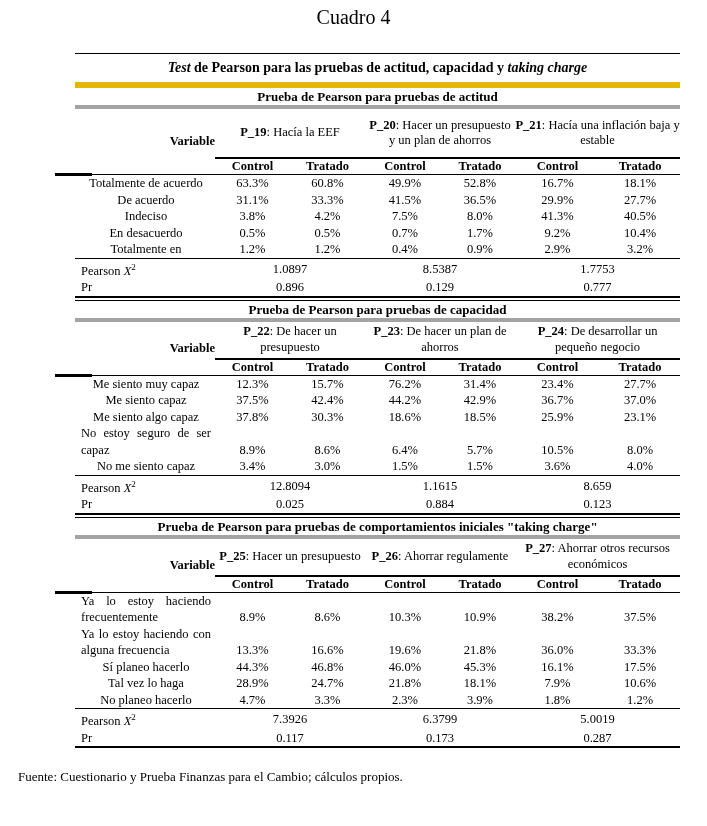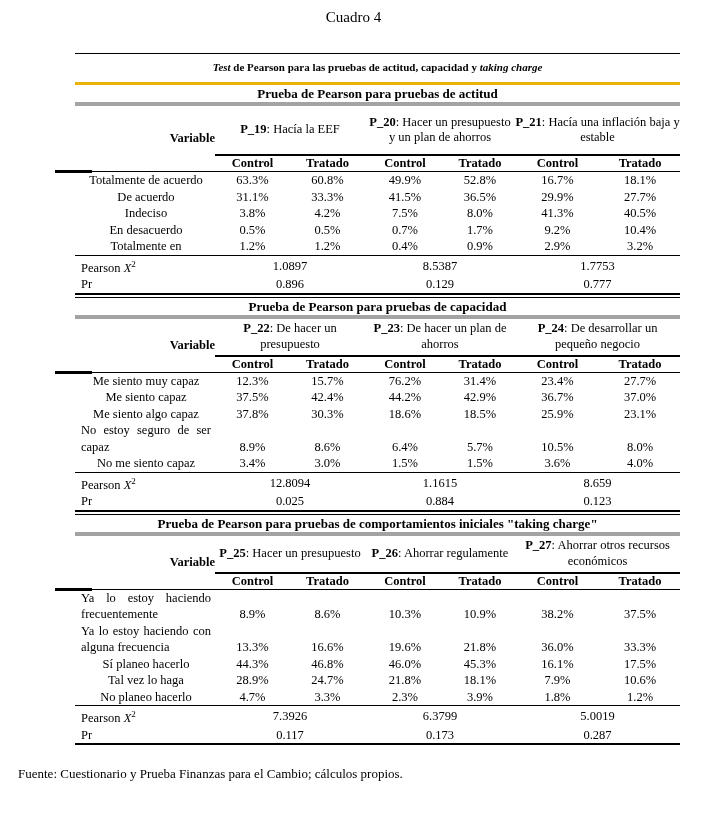--- a/index.html
+++ b/index.html
@@ -1,25 +1,25 @@
 <!DOCTYPE html>
 <html><head>
 <meta charset="utf-8">
 <style>
   html,body { margin:0; padding:0; background:#ffffff; }
   .page {
     width:707px; height:826px; background:#ffffff; color:#000;
     font-family:"Liberation Serif","DejaVu Serif",serif;
     position:relative; overflow:hidden;
   }
-  .doc-title { text-align:center; font-size:15px; line-height:17px; padding-top:9px; }
+  .doc-title { text-align:center; font-size:20px; line-height:17px; padding-top:9px; }
   .twrap { margin:27px 0 0 75px; width:605px; }
   .caption {
-    border-top:1px solid #000; border-bottom:3px solid #eab308;
-    text-align:center; font-weight:bold; font-size:11px; line-height:17px;
+    border-top:1px solid #000; border-bottom:6px solid #eab308;
+    text-align:center; font-weight:bold; font-size:14px; line-height:17px;
     padding:5px 0 6px;
   }
   table.sect { border-collapse:collapse; width:605px; table-layout:fixed; font-size:12.5px; }
   table.sect td { padding:0; }
   .c0{width:140px}.cA{width:75px}.cB{width:75px}.cC{width:80px}.cD{width:70px}.cE{width:85px}.cF{width:80px}
   .sec-title td {
     font-weight:bold; text-align:center; font-size:13px; line-height:17px;
     padding:1px 0 2px; border-bottom:4px solid #a3a3a3;
   }
   .var-cell {

